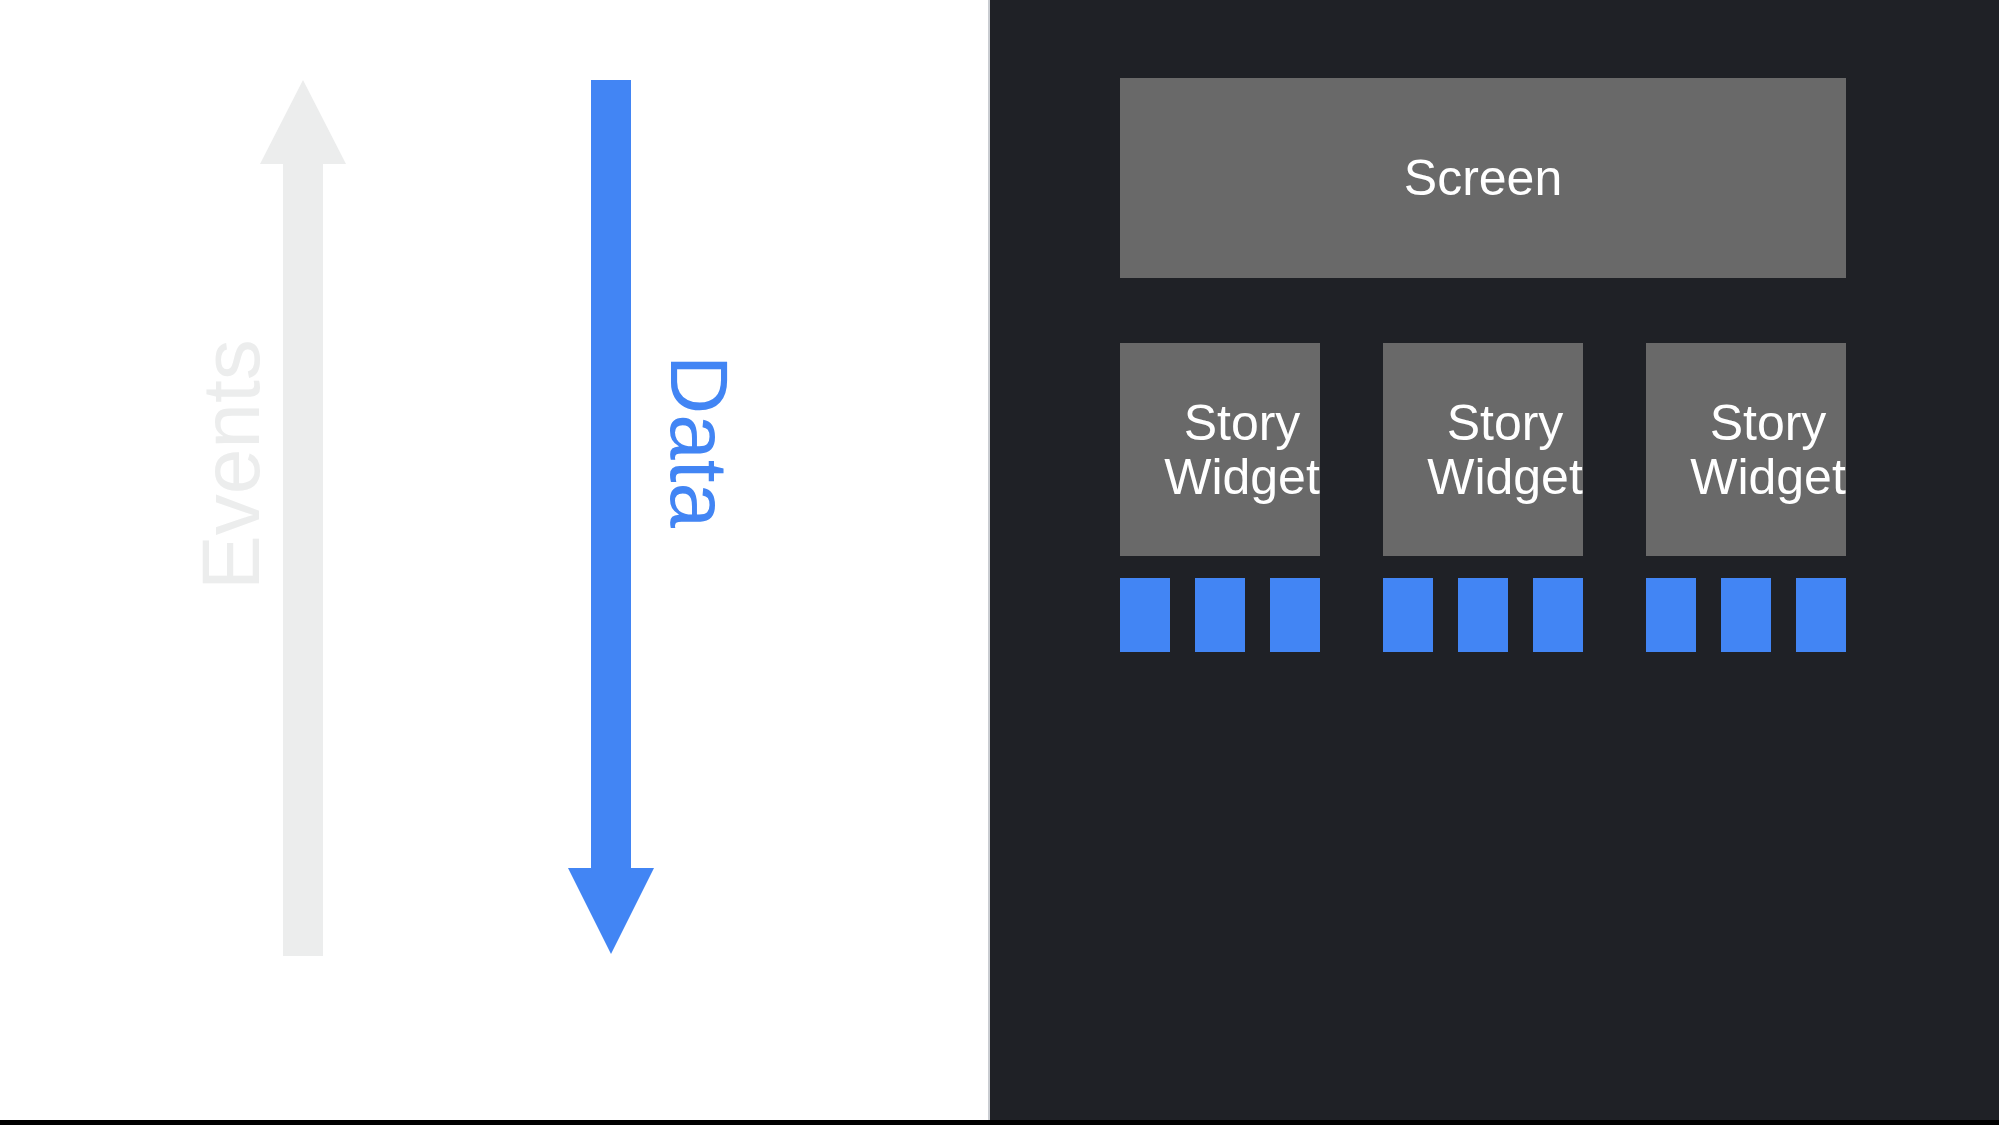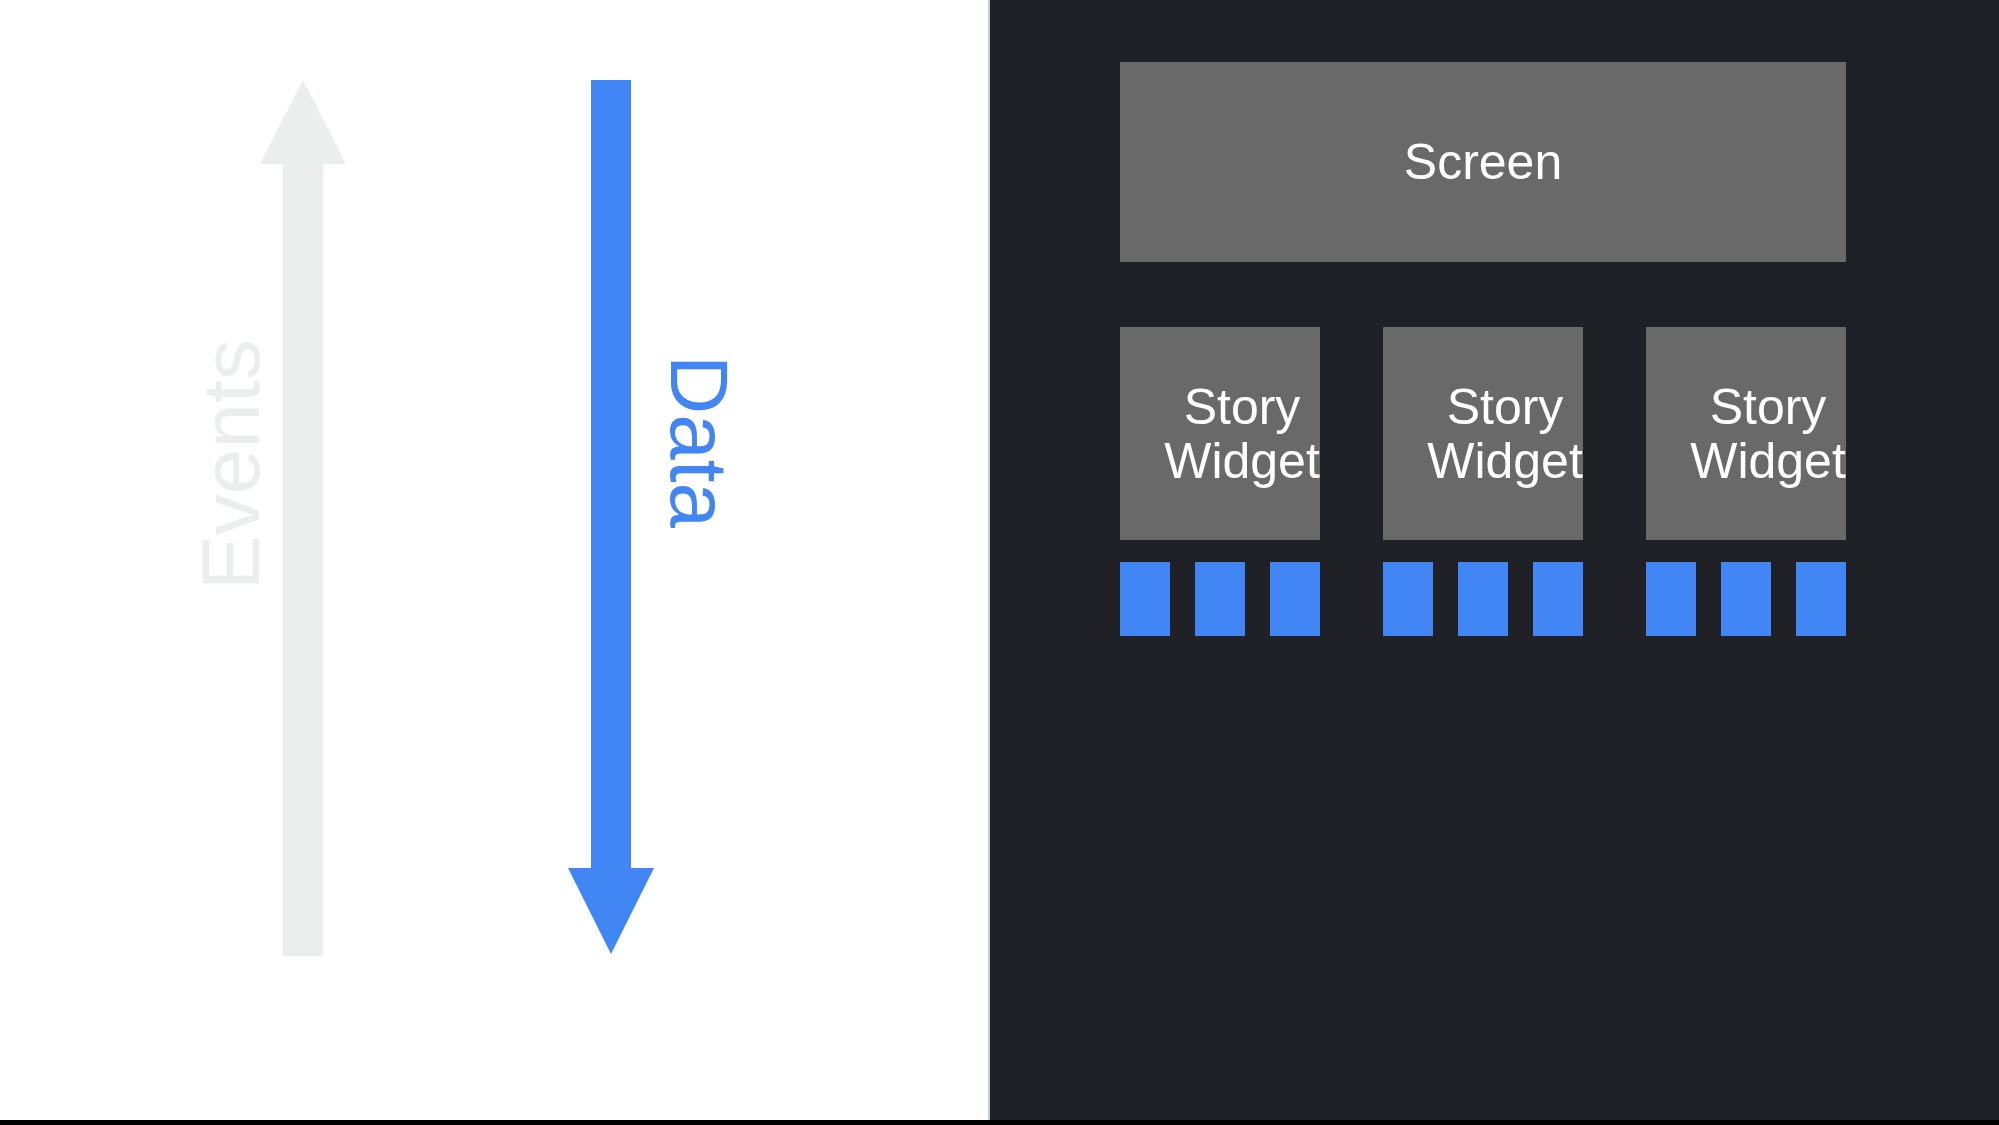--- a/index.html
+++ b/index.html
@@ -90,21 +90,21 @@
     top: 1120px;
     width: 1999px;
     height: 5px;
     background: #000000;
   }
 
   
   .stack {
     position: absolute;
     left: 130px;   
-    top: 62px;
+    top: 78px;
     width: 726px;
   }
 
   .box {
     background: #696969;
     color: #ffffff;
     display: flex;
     align-items: center;
     justify-content: center;
     text-align: center;

